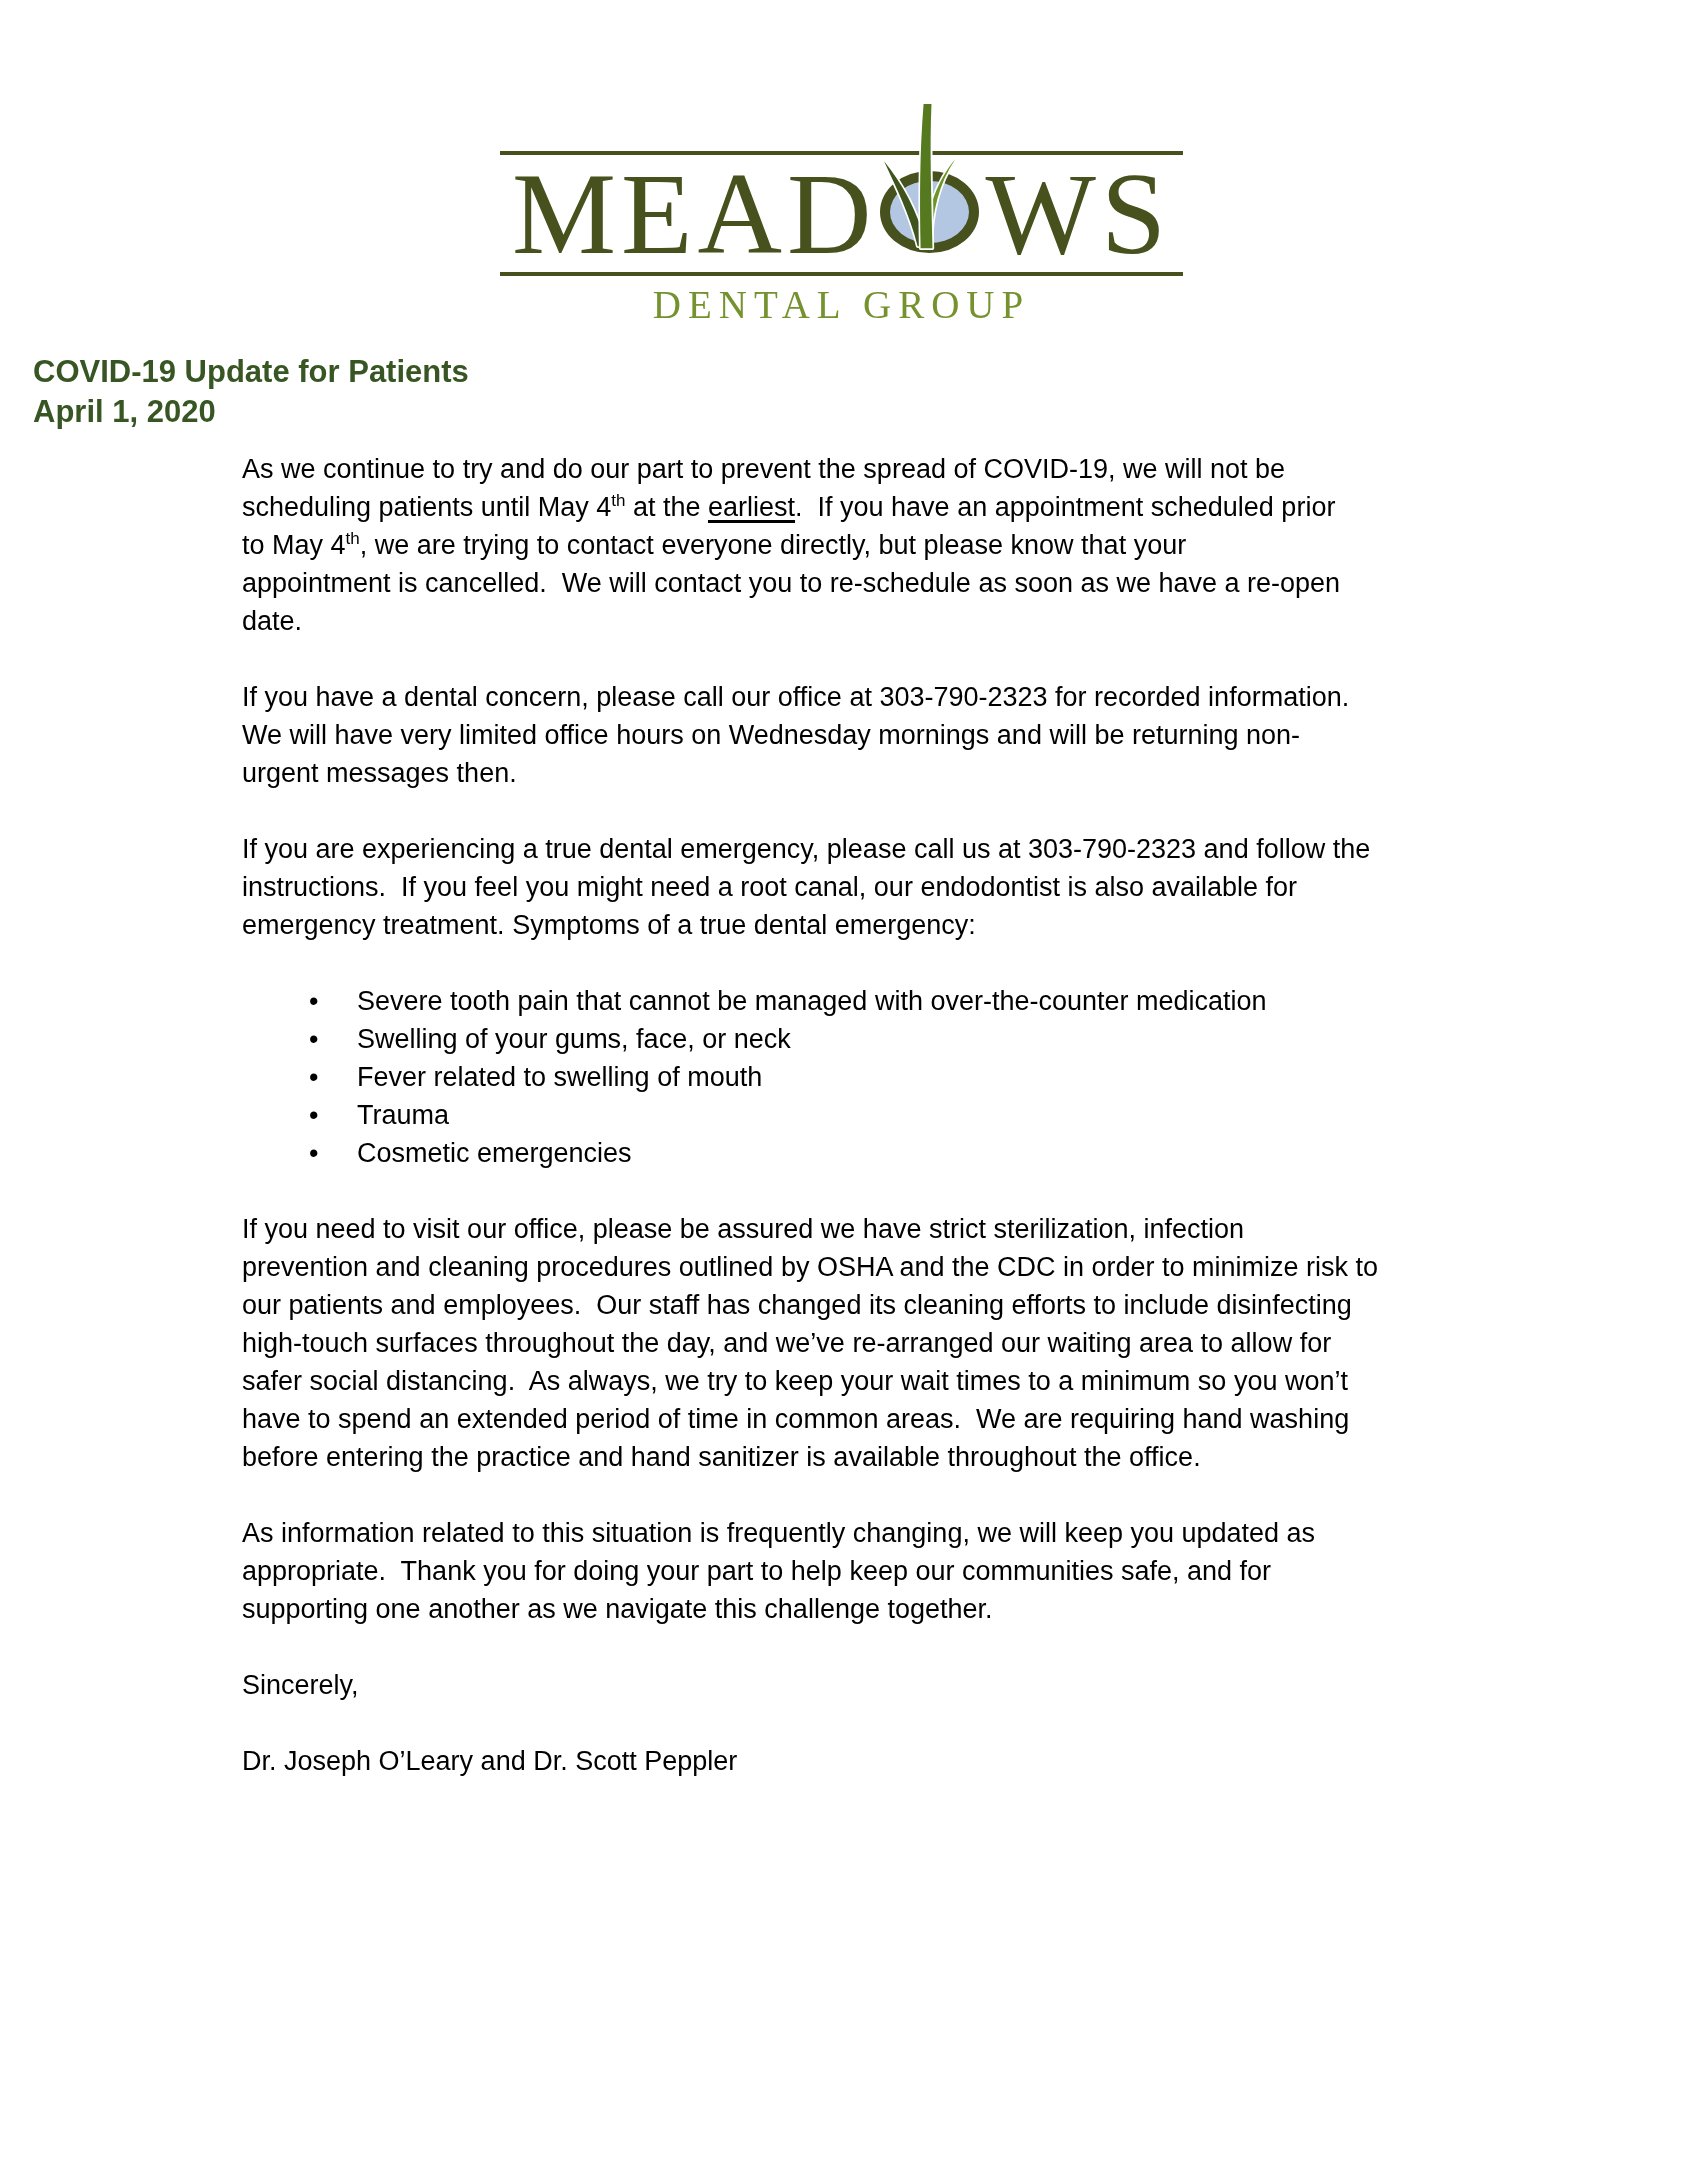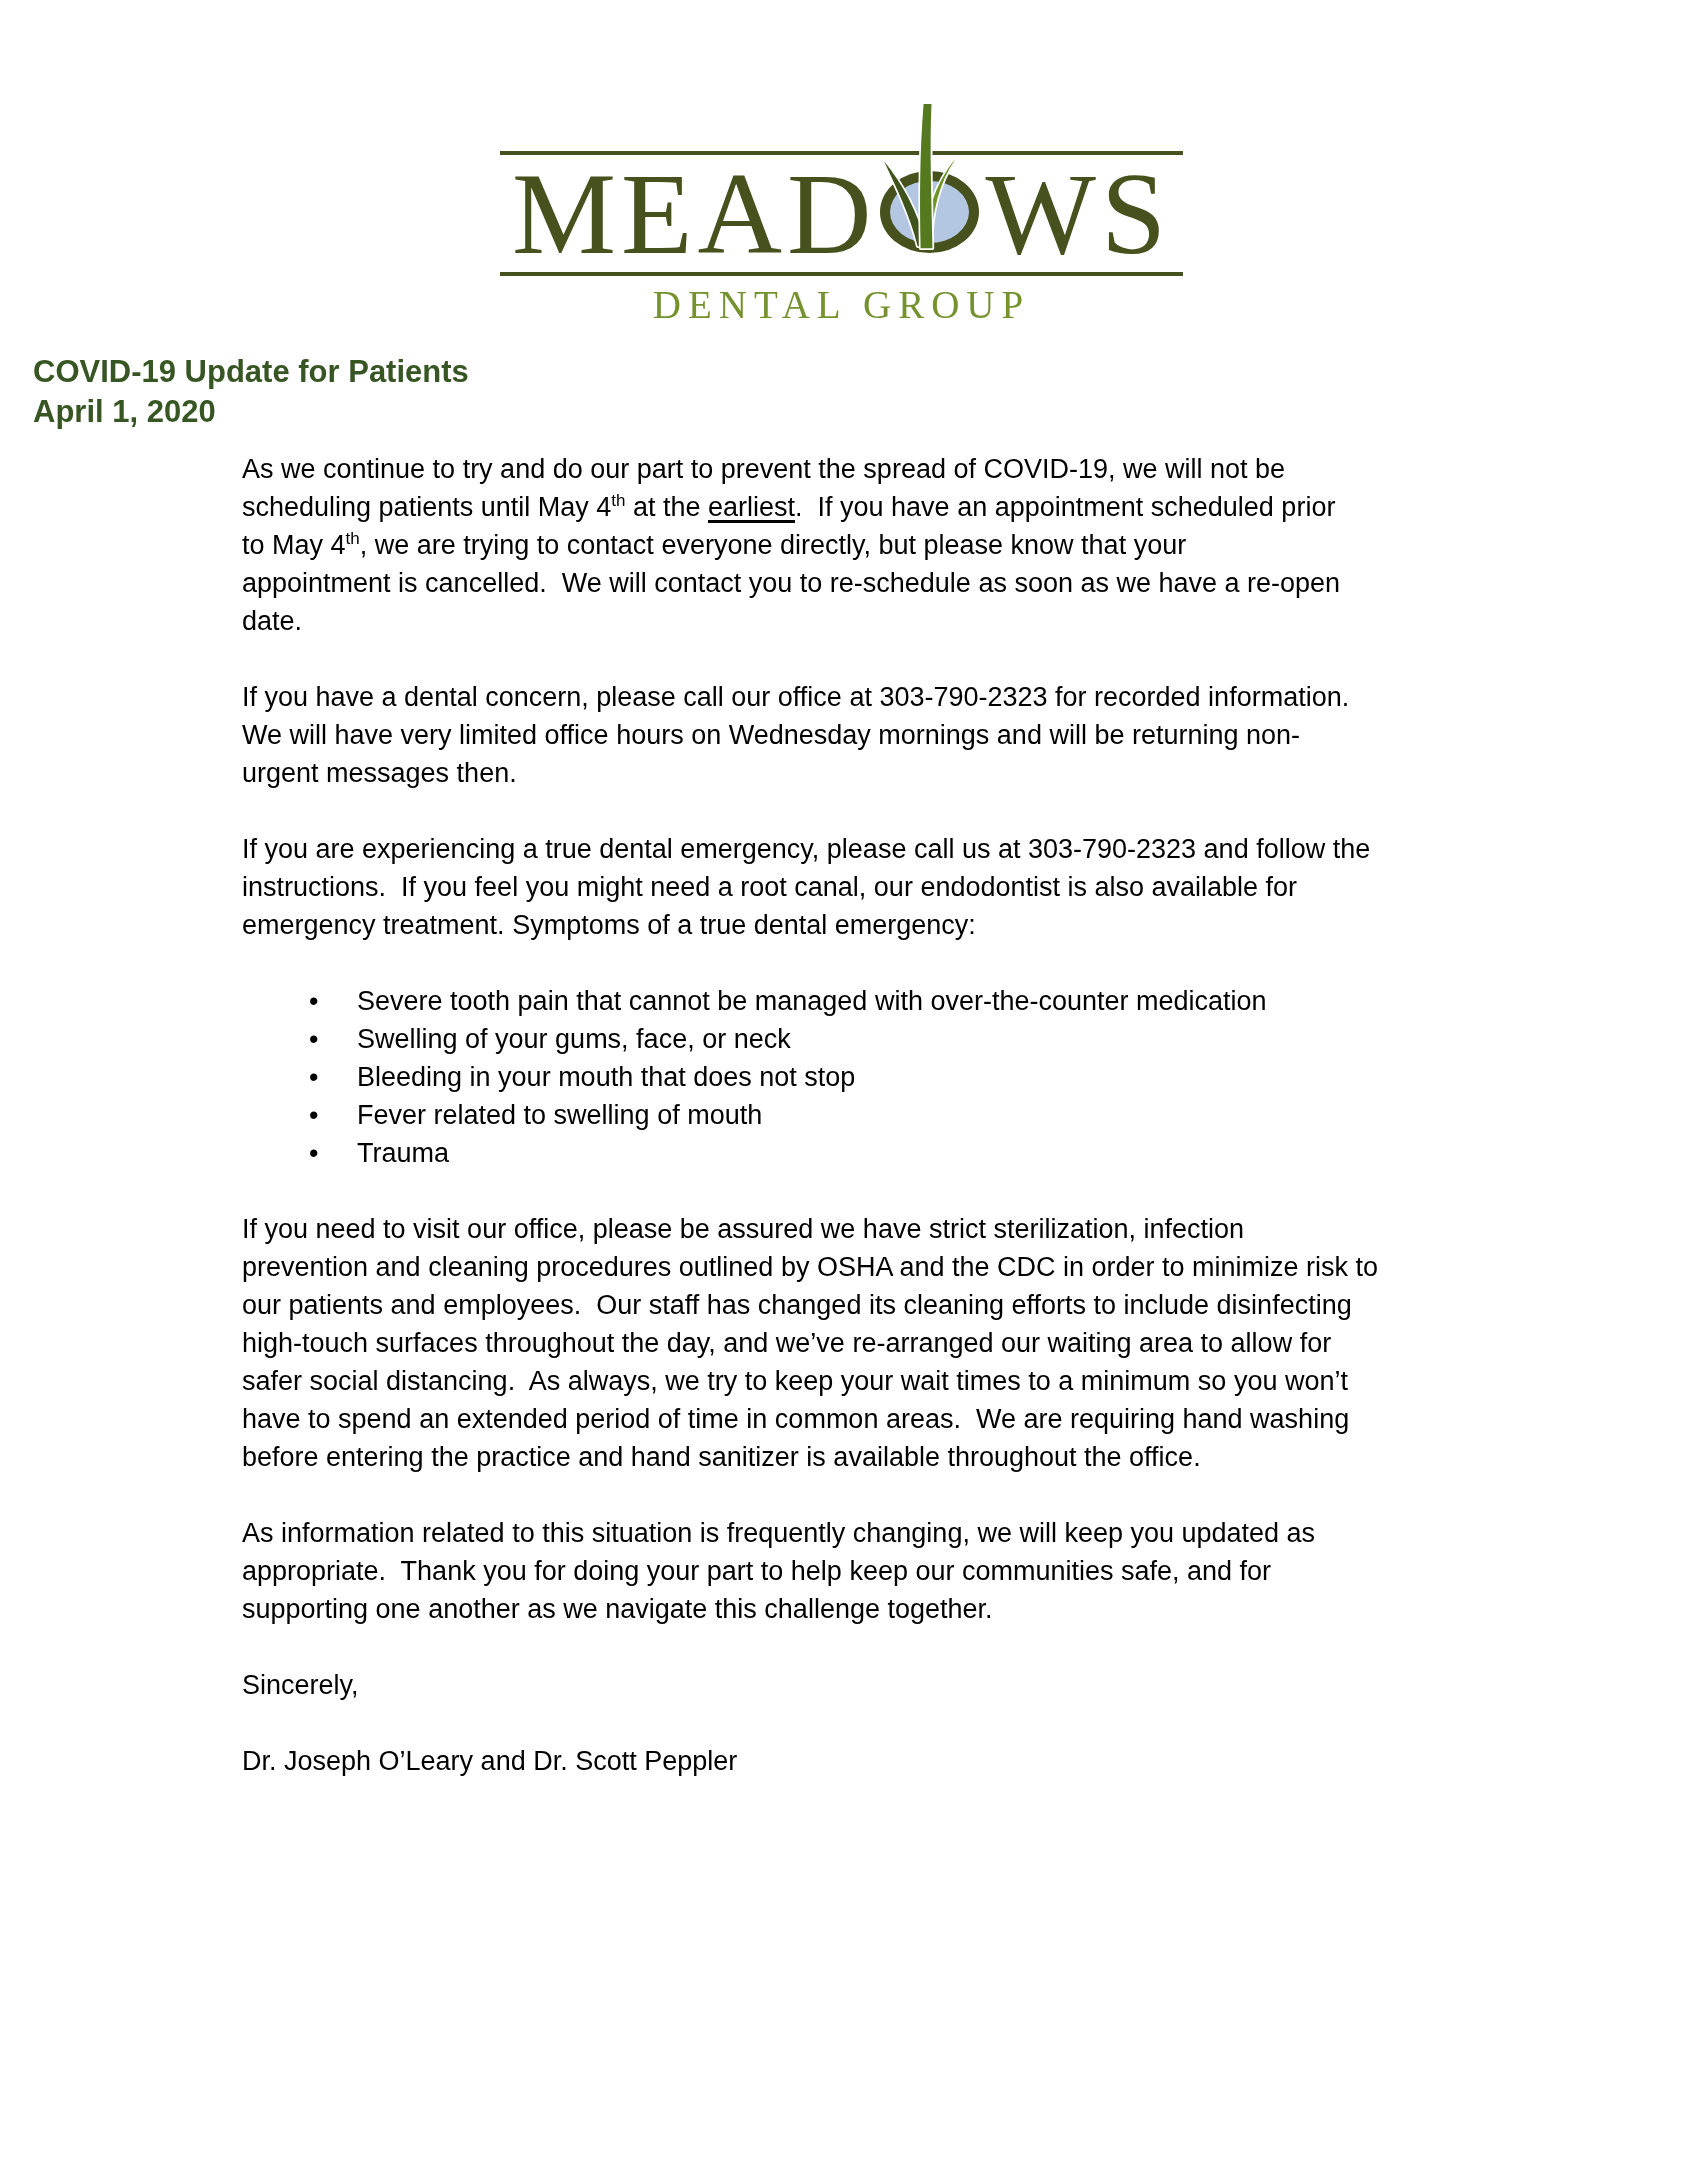--- a/index.html
+++ b/index.html
@@ -99,23 +99,23 @@
       </div>
     <div class="para">
         <div class="tline"><span>If you are experiencing a true dental emergency, please call us at 303-790-2323 and follow the</span></div>
         <div class="tline"><span>instructions.  If you feel you might need a root canal, our endodontist is also available for</span></div>
         <div class="tline"><span>emergency treatment. </span><span class="b">Symptoms of a true dental emergency:</span></div>
       </div>
 
     <ul class="bullets">
       <li>Severe tooth pain that cannot be managed with over-the-counter medication</li>
       <li>Swelling of your gums, face, or neck</li>
-      <li>Bleeding in your mouth that does not stop</li>
       <li>Fever related to swelling of mouth</li>
       <li>Trauma</li>
+      <li>Cosmetic emergencies</li>
     </ul>
 
     <div class="para">
         <div class="tline"><span>If you need to visit our office, please be assured we have strict sterilization, infection</span></div>
         <div class="tline"><span>prevention and cleaning procedures outlined by OSHA and the CDC in order to minimize risk to</span></div>
         <div class="tline"><span>our patients and employees.  Our staff has changed its cleaning efforts to include disinfecting</span></div>
         <div class="tline"><span>high-touch surfaces throughout the day, and we’ve re-arranged our waiting area to allow for</span></div>
         <div class="tline"><span>safer social distancing.  As always, we try to keep your wait times to a minimum so you won’t</span></div>
         <div class="tline"><span>have to spend an extended period of time in common areas.  We are requiring hand washing</span></div>
         <div class="tline"><span>before entering the practice and hand sanitizer is available throughout the office.</span></div>

